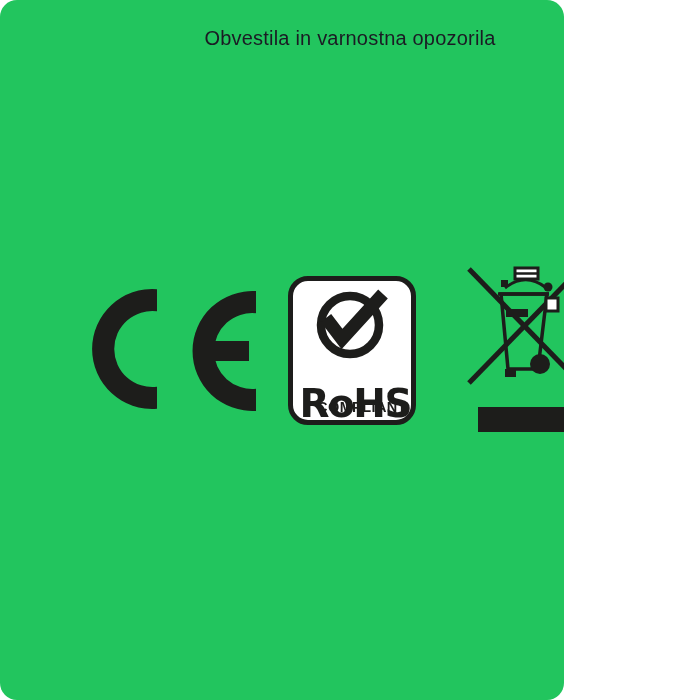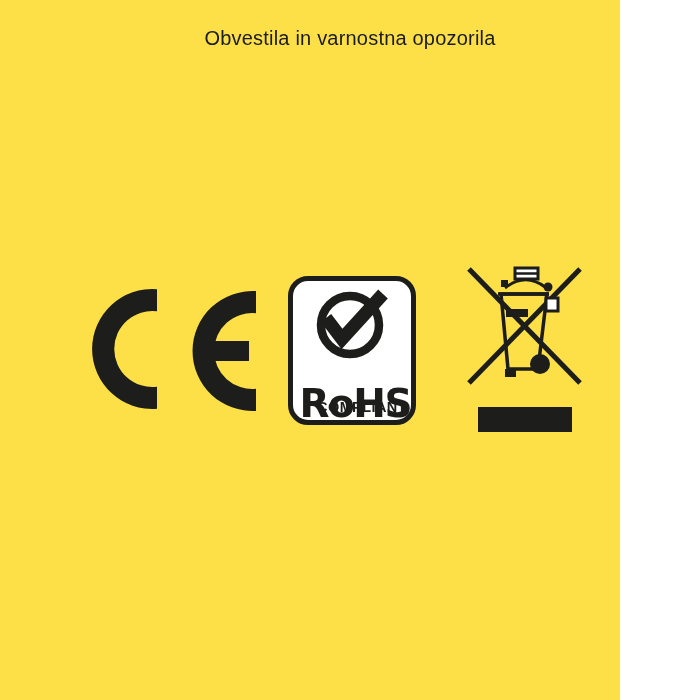--- a/index.html
+++ b/index.html
@@ -1,18 +1,18 @@
 <!DOCTYPE html>
 <html><head>
 <meta charset="utf-8">
 <style>
   html,body { margin:0; padding:0; background:#ffffff; }
   .page {
-    position:relative; width:620px; height:700px; background:#fde047;
-    font-family:"Liberation Sans", sans-serif; overflow:hidden;
+    position:relative; width:564px; height:700px; background:#22c55e;
+    font-family:"Liberation Sans", sans-serif; overflow:hidden;border-radius:17px;
   }
   .page-title {
     position:absolute; top:27px; left:0; width:700px;
     text-align:center; font-size:20px; line-height:23px;
     letter-spacing:0.2px; color:#1b1b24;
   }
   .marks-row { position:absolute; left:0; top:0; width:700px; height:700px; }
   .ce-mark   { position:absolute; left:90px;  top:288px; }
   .rohs-badge{
     position:absolute; left:288px; top:276px;

